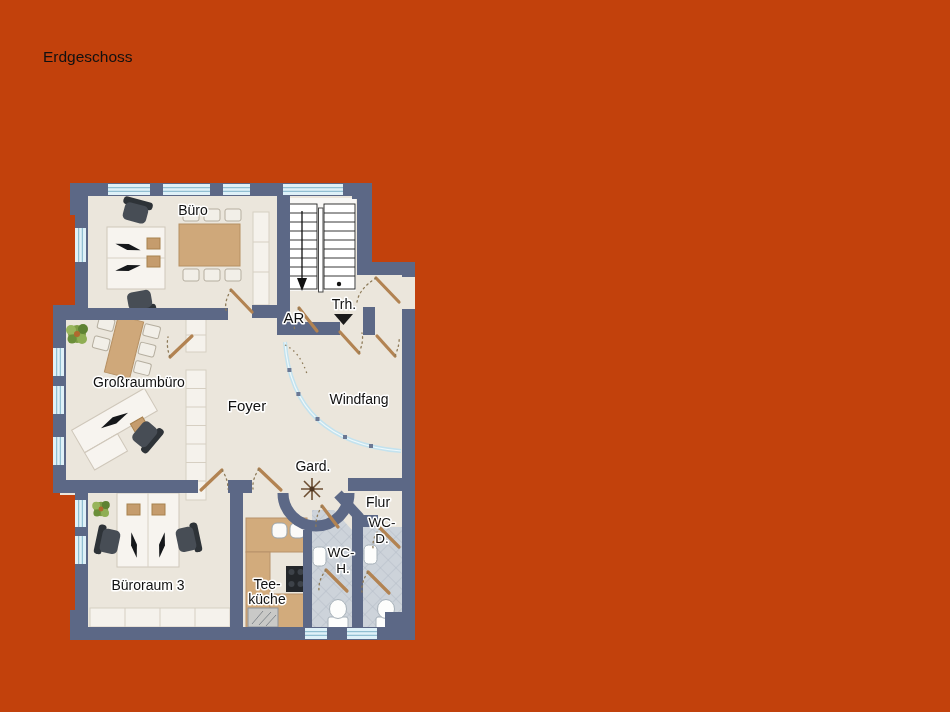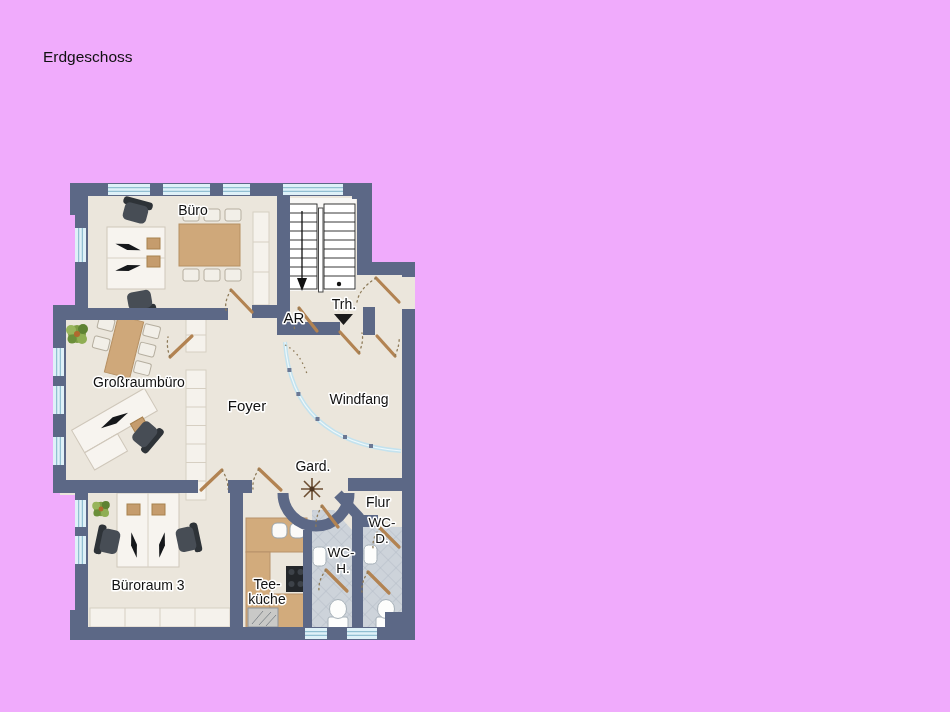--- a/index.html
+++ b/index.html
@@ -1,16 +1,16 @@
 <!DOCTYPE html>
 <html><head>
 <meta charset="utf-8">
 <style>
   html,body{margin:0;padding:0;background:#ffffff;}
-  .stage{position:relative;width:950px;height:712px;background:#f0abfc;overflow:hidden;
+  .stage{position:relative;width:950px;height:712px;background:#c2410c;overflow:hidden;
          font-family:"Liberation Sans", sans-serif;}
   svg text{font-family:"Liberation Sans", sans-serif;fill:#111;
            paint-order:stroke;stroke:#ffffff;stroke-width:3px;stroke-linejoin:round;}
   svg text.title{stroke-width:0;}
   .lbl{font-size:14px;}
   .lbl-sm{font-size:13.5px;}
   .lbl-lg{font-size:15px;}
 </style>
 </head>
 <body>

